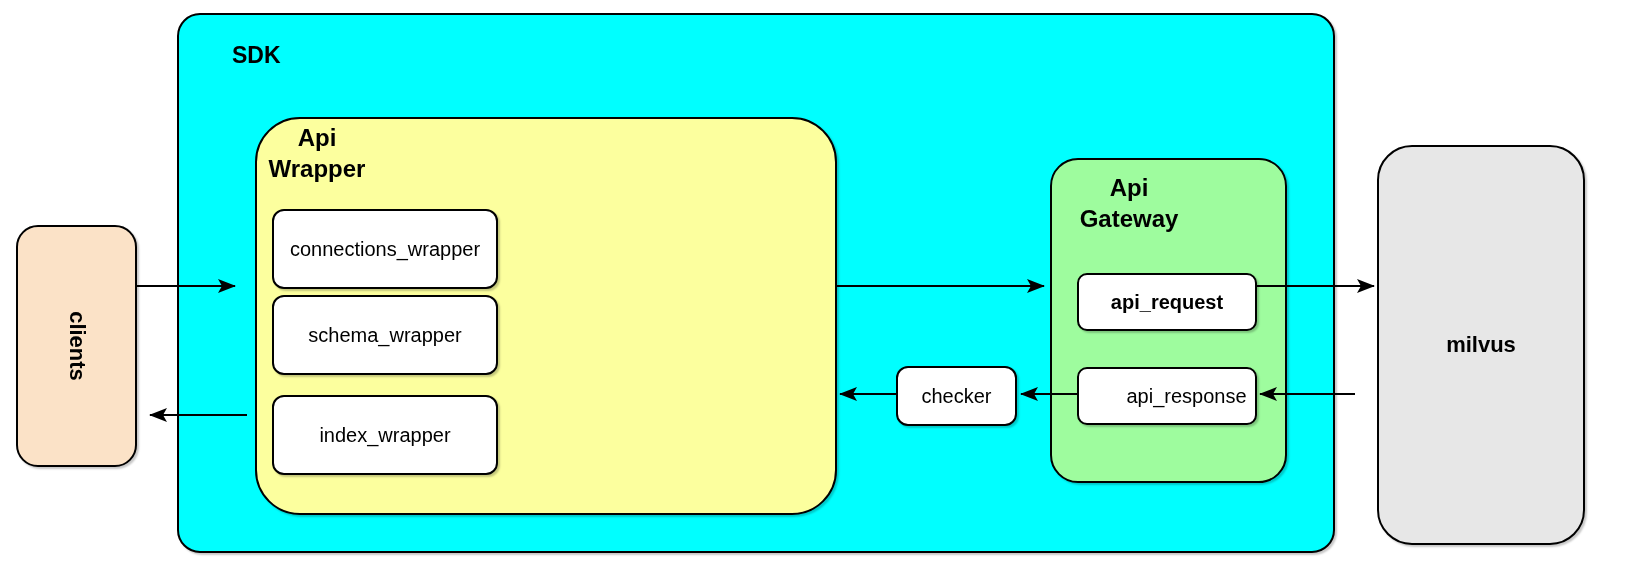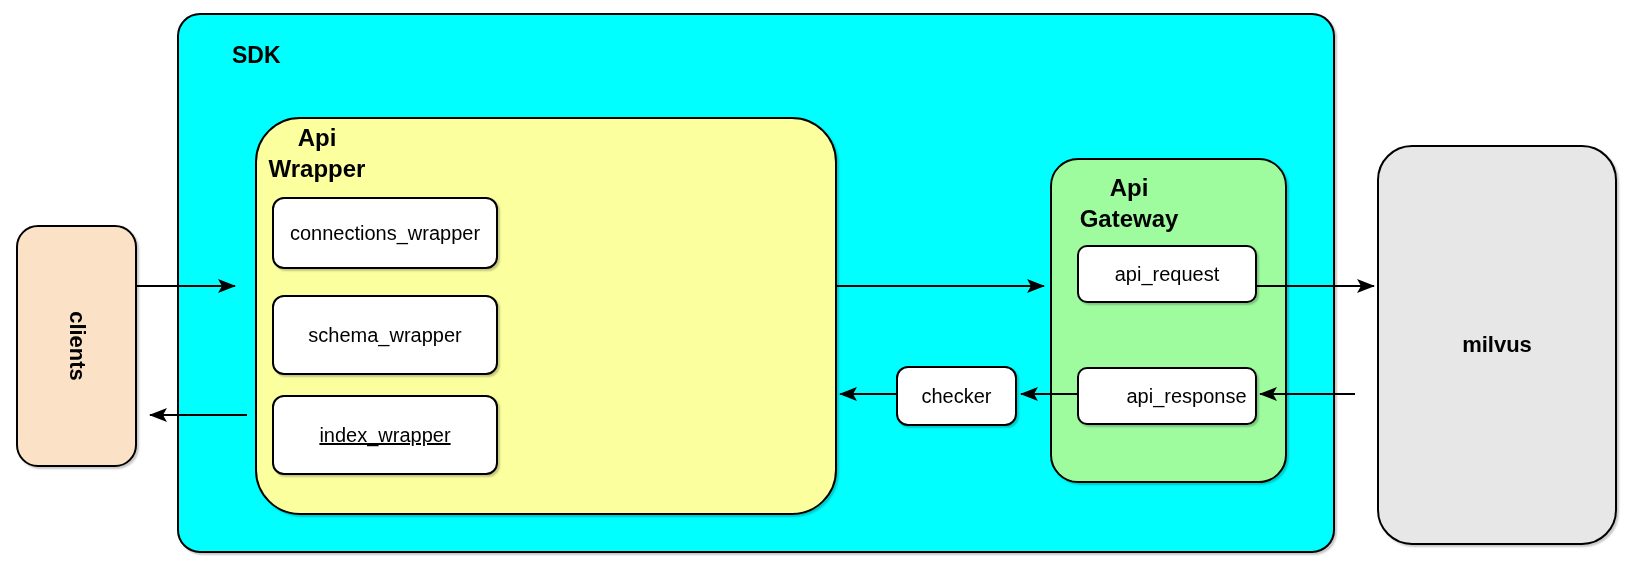--- a/index.html
+++ b/index.html
@@ -46,37 +46,37 @@
   .wbox {
     position: absolute;
     background: #fff; border: 2px solid #000; border-radius: 12px;
     box-sizing: border-box;
     display: flex; align-items: center; justify-content: center;
     font-size: 20px;
     box-shadow: 2px 2px 2px rgba(0,0,0,0.22);
   }
   .col1 { left: 15px;  width: 226px; }
   .col2 { left: 320px; width: 240px; }
-  .row1 { top: 78px;  height: 72px; }
+  .row1 { top: 90px;  height: 80px; }
   .row2 { top: 176px; height: 80px; }
-  .row3 { top: 276px; height: 80px; text-decoration: underline; }
+  .row3 { top: 276px; height: 80px; }
   
   .checker { left: 717px; top: 351px; width: 121px; height: 60px; border-radius: 12px; align-items: center; }
   
   .api-gateway {
     left: 871px; top: 143px; width: 237px; height: 325px;
     background: #9EFC9E; border-radius: 28px;
   }
   .api-gateway-label { left: 16px; top: 12px; width: 122px; text-align: center; }
   .gw-box { left: 25px; width: 180px; height: 58px; border-radius: 10px; }
-  .gw-request  { top: 85px;  }
+  .gw-request  { top: 113px; font-weight: bold;  }
   .gw-response { top: 207px; padding-left: 39px; }
   
   .milvus {
-    left: 1377px; top: 145px; width: 240px; height: 400px;
+    left: 1377px; top: 145px; width: 208px; height: 400px;
     background: #E7E7E7; border-radius: 35px;
     display: flex; align-items: center; justify-content: center;
     font-weight: bold; font-size: 22px;
   }
   
   .arrows {
     position: absolute; left: 0; top: 0; width: 1634px; height: 574px;
     pointer-events: none;
   }
 </style>

